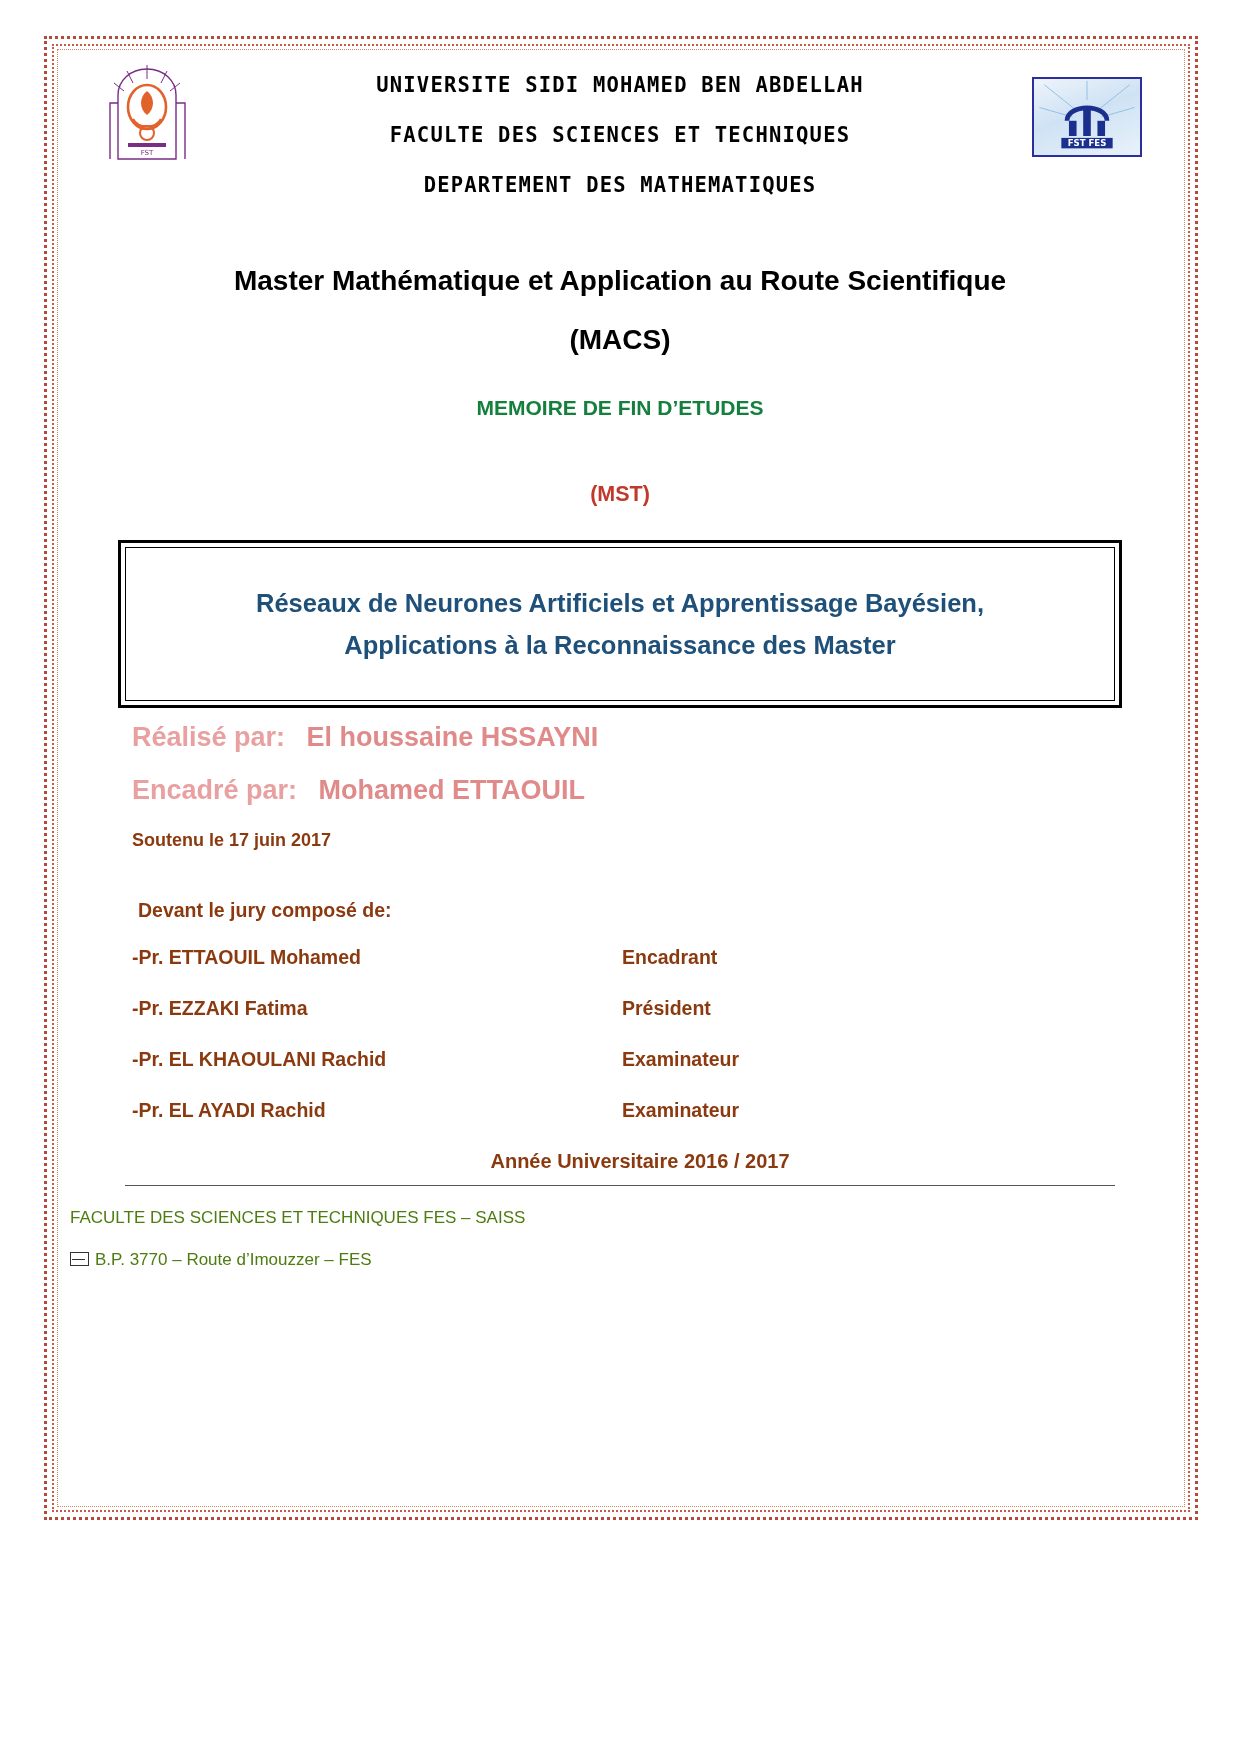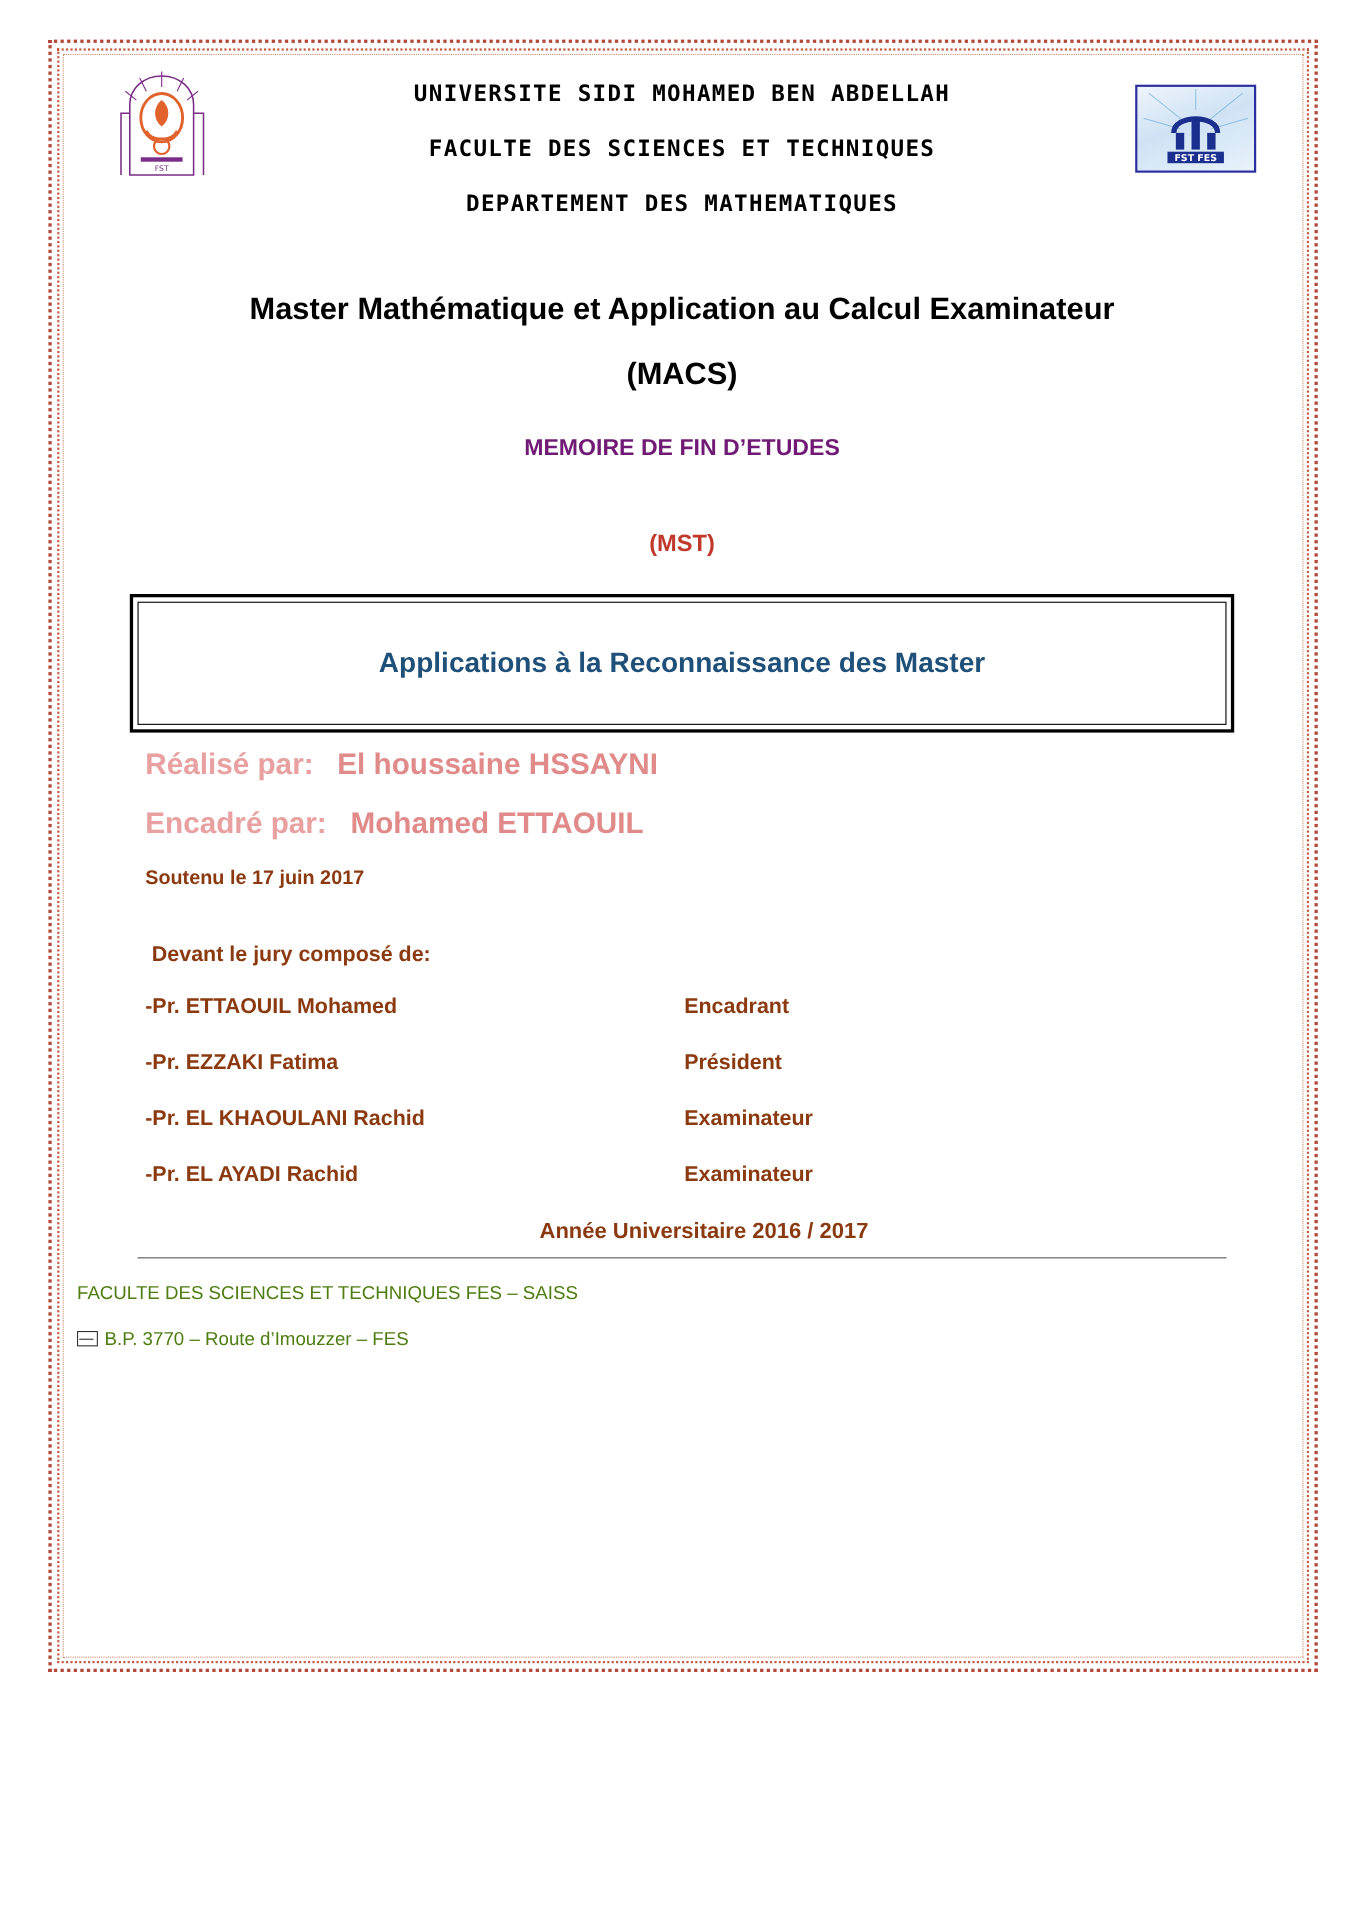--- a/index.html
+++ b/index.html
@@ -101,21 +101,21 @@
     line-height: 1.55;
   }
   .master-title .sub {
     display: block;
     margin-top: 16px;
   }
   .memoire {
     text-align: center;
     font-size: 21px;
     font-weight: bold;
-    color: #701a75;
+    color: #15803d;
     margin-top: 34px;
   }
   .pour {
     text-align: center;
     font-size: 21.5px;
     font-weight: bold;
     color: #c0392b;
     margin-top: 26px;
     line-height: 1.5;
   }
@@ -277,33 +277,34 @@
         <rect x="51" y="30" width="8" height="30" fill="#1b2f8f"></rect>
         <rect x="36" y="44" width="8" height="16" fill="#1b2f8f"></rect>
         <rect x="66" y="44" width="8" height="16" fill="#1b2f8f"></rect>
         <rect x="28" y="62" width="54" height="11" fill="#1b2f8f"></rect>
         <text x="55" y="71" font-size="9" font-weight="bold" text-anchor="middle" fill="#ffffff" font-family="DejaVu Sans, sans-serif">FST FES</text>
       </svg>
     </div>
   </div>
 
   <div class="master-title">
-    <span>Master Mathématique et Application au Calcul Examinateur</span>
+    <span>Master Mathématique et Application au Route Scientifique</span>
     <span class="sub">(MACS)</span>
   </div>
 
   <div class="memoire">MEMOIRE DE FIN D’ETUDES</div>
 
   <div class="pour">
     <br>
     <span>(MST)</span>
   </div>
 
   <div class="subject-box">
     <div class="subject-box-inner">
+      <div class="line">Réseaux de Neurones Artificiels et Apprentissage Bayésien,</div>
       <div class="line">Applications à la Reconnaissance des Master</div>
     </div>
   </div>
 
   <div class="authors">
     <div class="author-row">
       <span>Réalisé par:</span>
       <span class="name">El houssaine HSSAYNI</span>
     </div>
     <div class="author-row">

